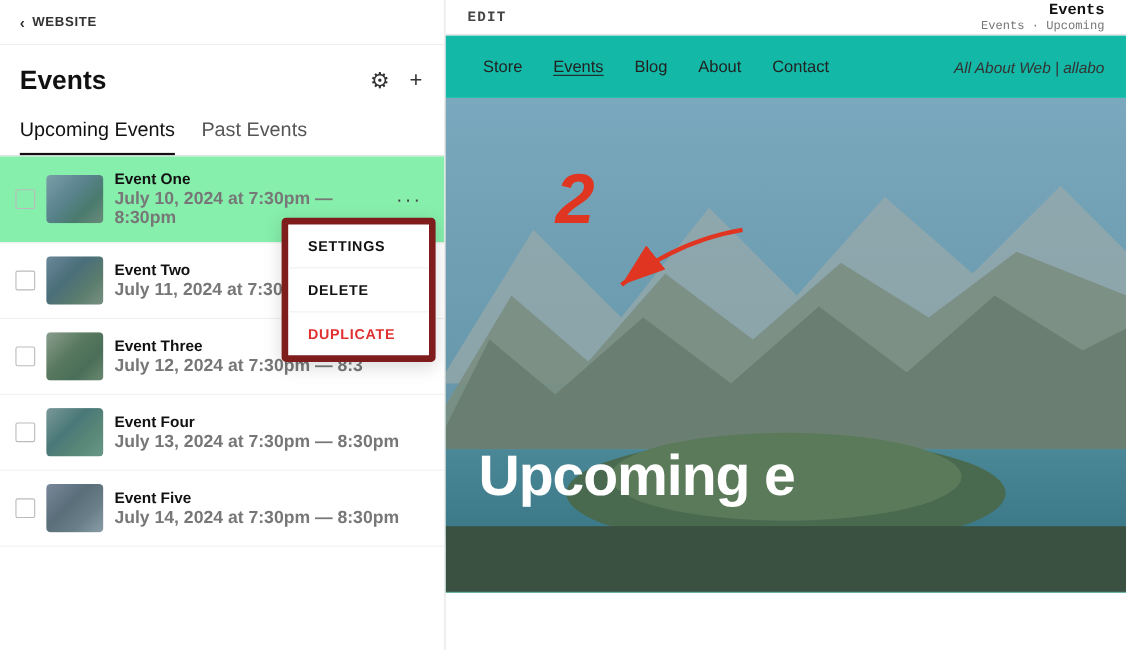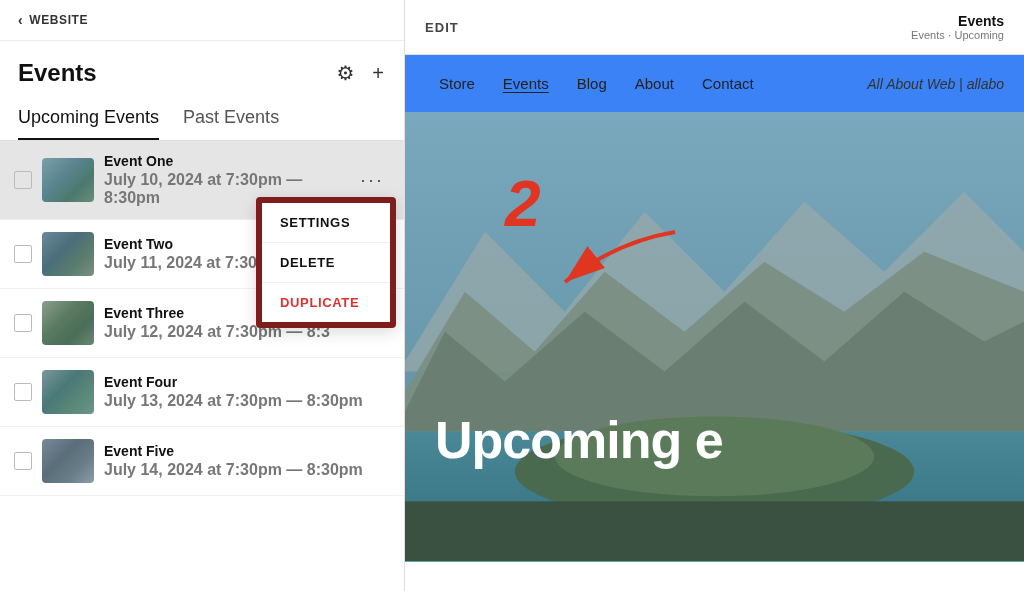--- a/index.html
+++ b/index.html
@@ -96,21 +96,21 @@
     .event-item {
       display: flex;
       align-items: center;
       padding: 12px 14px;
       border-bottom: 1px solid #f0f0f0;
       position: relative;
       gap: 10px;
     }
 
     .event-item:first-child {
-      background: #e5e5e5;
+      background: #86efac;
     }
 
     .checkbox {
       width: 18px;
       height: 18px;
       border: 1.5px solid #bbb;
       border-radius: 2px;
       flex-shrink: 0;
       cursor: pointer;
     }
@@ -205,26 +205,27 @@
       display: flex;
       flex-direction: column;
       height: 591px;
       position: relative;
       overflow: hidden;
     }
 
     .edit-bar {
       background: #fff;
       padding: 0 20px;
-      height: 55px;
+      height: 32px;
       display: flex;
       align-items: center;
       justify-content: space-between;
       border-bottom: 1px solid #e0e0e0;
       z-index: 10;
+      font-family: Liberation Mono, monospace;
     }
 
     .edit-label {
       font-size: 13px;
       font-weight: 600;
       color: #444;
       letter-spacing: 0.08em;
     }
 
     .edit-info {
@@ -243,21 +244,21 @@
     }
 
     
     .website-preview {
       flex: 1;
       position: relative;
       overflow: hidden;
     }
 
     .site-nav {
-      background: #3b82f6;
+      background: #14b8a6;
       padding: 12px 20px;
       display: flex;
       align-items: center;
       justify-content: space-between;
       position: relative;
       z-index: 5;
     }
 
     .site-nav-links {
       display: flex;
@@ -297,21 +298,21 @@
       position: absolute;
       bottom: 0;
       left: 0;
       right: 0;
       top: 0;
     }
 
     
     .hero-text {
       position: absolute;
-      bottom: 92px;
+      bottom: 76px;
       left: 30px;
       font-size: 52px;
       font-weight: 700;
       color: #fff;
       letter-spacing: -1px;
     }
 
     
     .annotation {
       position: absolute;

